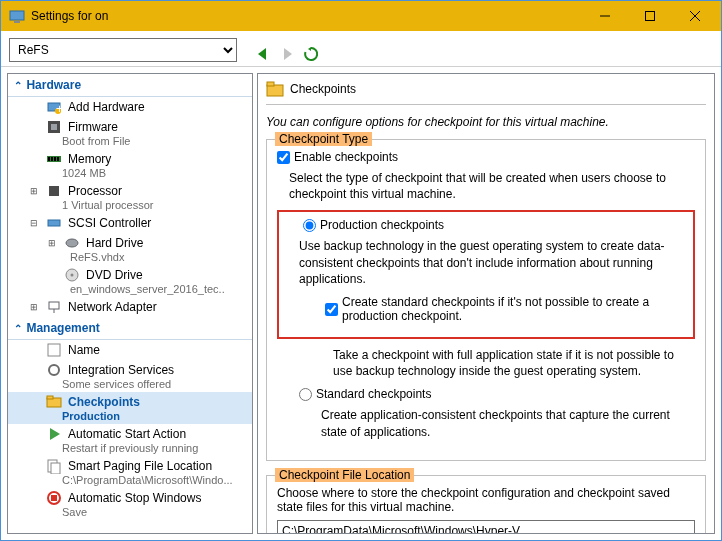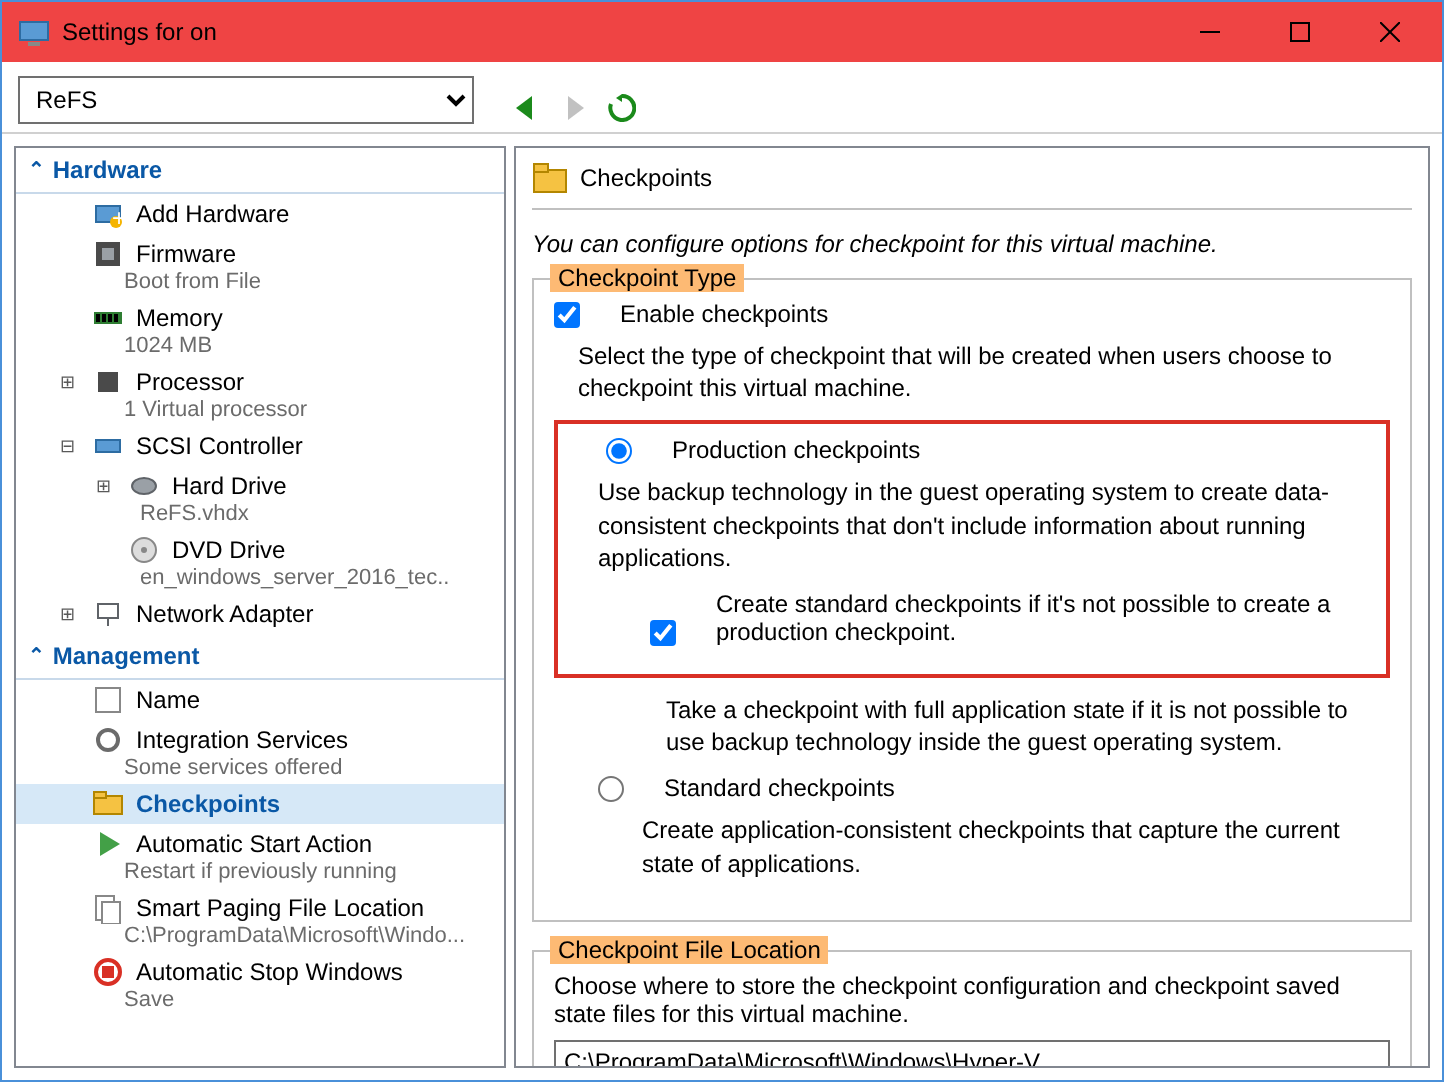--- a/index.html
+++ b/index.html
@@ -1,17 +1,17 @@
 <!DOCTYPE html>
 <html><head>
 <meta charset="utf-8">
 <style>
 * { box-sizing: border-box; margin: 0; padding: 0; font-family: "Segoe UI", Tahoma, sans-serif; font-size: 12px; }
 body { background: #fff; width: 722px; height: 541px; overflow: hidden; border: 1px solid #4a90d9; }
-.titlebar { height: 30px; display: flex; align-items: center; padding: 0 4px 0 8px; background: #ef4444; }
+.titlebar { height: 30px; display: flex; align-items: center; padding: 0 4px 0 8px; background: #eab308; }
 .titlebar .app-icon { width: 16px; height: 16px; margin-right: 6px; }
 .titlebar .title { flex: 1; }
 .titlebar .winbtn { width: 45px; height: 30px; display: flex; align-items: center; justify-content: center; cursor: pointer; }
 .toolbar { height: 36px; display: flex; align-items: flex-end; padding: 4px 8px; border-bottom: 1px solid #d0d0d0; gap: 8px; }
 .toolbar select { width: 228px; height: 24px; border: 1px solid #707070; padding: 0 4px; background: #fff; }
 .toolbar .nav-icons { display: flex; gap: 8px; align-items: center; margin-left: 10px; }
 .nav-btn { width: 16px; height: 16px; display: flex; align-items: center; justify-content: center; cursor: pointer; }
 .main { display: flex; height: calc(100% - 66px); }
 .sidebar { width: 246px; border: 1px solid #828790; margin: 6px 2px 6px 6px; overflow-y: auto; background: #fff; }
 .content { flex: 1; margin: 6px 6px 6px 2px; border: 1px solid #828790; padding: 4px 8px 8px 8px; overflow-y: auto; background: #fff; }
@@ -25,21 +25,21 @@
 .item .expander { width: 10px; color: #595959; font-size: 9px; }
 .item .icon { width: 16px; height: 16px; flex-shrink: 0; }
 .item .label { color: #000; }
 .item .sub { color: #6b6b6b; padding-left: 32px; font-size: 11px; white-space: nowrap; overflow: hidden; text-overflow: ellipsis; }
 .item.child .sub { padding-left: 22px; }
 .content-header { display: flex; align-items: center; gap: 6px; padding: 2px 0 6px 0; border-bottom: 1px solid #c0c0c0; margin-bottom: 10px; }
 .content-header .icon { width: 18px; height: 18px; }
 .desc { margin-bottom: 10px; font-style: italic; }
 .fieldset { border: 1px solid #c0c0c0; padding: 10px 10px 12px 10px; margin-bottom: 14px; position: relative; }
 .fieldset .legend { position: absolute; top: -8px; left: 8px; background: #fdba74; padding: 0 4px; }
-.checkbox-row, .radio-row { display: flex; align-items: flex-end; gap: 20px; margin-bottom: 6px; }
+.checkbox-row, .radio-row { display: flex; align-items: center; gap: 4px; margin-bottom: 6px; }
 .checkbox-row input, .radio-row input { margin-top: 1px; }
 .indented { margin-left: 12px; margin-bottom: 8px; line-height: 1.35; }
 .highlight-box { border: 2px solid #d93025; padding: 6px 8px 8px 8px; margin-bottom: 8px; }
 .path-input { width: 100%; height: 22px; border: 1px solid #707070; padding: 0 4px; margin-top: 6px; }
 
 .ic-monitor { fill:#5a9bd4; stroke:#2d6ca2; }
 .ic-chip { fill:#4a4a4a; }
 .ic-disk { fill:#9aa0a6; stroke:#5f6368; }
 .ic-page { fill:#fff; stroke:#888; }
 .ic-play { fill:#43a047; }
@@ -216,20 +216,21 @@
     </div>
     <div class="item selected">
       <div class="row">
           <span class="expander"></span>
           <span class="icon"><svg width="16" height="16">
               <rect x="1" y="4" width="14" height="9" fill="#f5c242" stroke="#b38600"></rect>
               <rect x="1" y="2" width="6" height="3" fill="#f5c242" stroke="#b38600"></rect>
             </svg></span>
           <span class="label">Checkpoints</span>
         </div>
+      <div class="sub" style="color:#0a58a6;font-weight:bold">Production</div>
     </div>
     <div class="item">
       <div class="row">
           <span class="expander"></span>
           <span class="icon"><svg width="16" height="16">
               <polygon points="4,2 4,14 14,8" class="ic-play"></polygon>
             </svg></span>
           <span class="label">Automatic Start Action</span>
         </div>
       <div class="sub">Restart if previously running</div>

